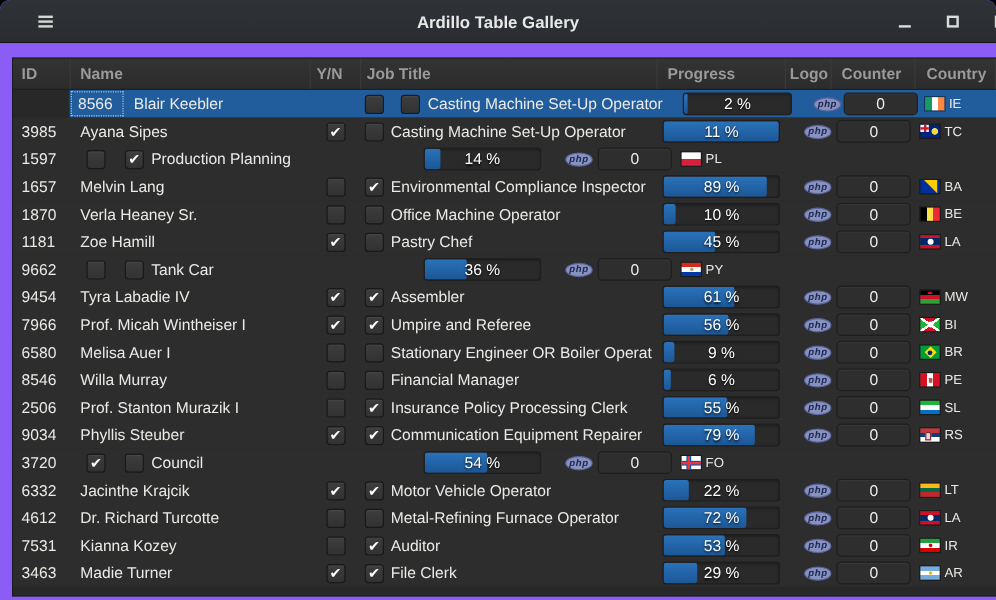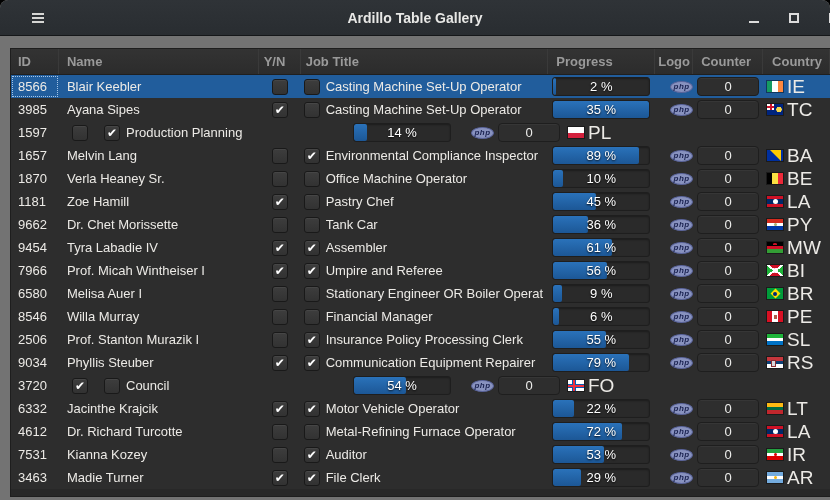--- a/index.html
+++ b/index.html
@@ -1,19 +1,19 @@
 <!DOCTYPE html>
 <html><head>
 <meta charset="utf-8">
 <style>
   html,body{margin:0;padding:0;background:#000;width:830px;height:500px;overflow:hidden;
     font-family:"Liberation Sans","DejaVu Sans",sans-serif;}
   *{box-sizing:border-box;}
 
-  .window{position:relative;width:830px;height:500px;background:#737373;
+  .window{position:relative;width:830px;height:500px;background:#8b5cf6;
     border-radius:8px 8px 0 0;overflow:hidden;}
 
   
   .titlebar{position:absolute;left:0;top:0;width:100%;height:36px;
     background:linear-gradient(#2f3337,#292d31);
     border-bottom:1px solid #151719;border-radius:8px 8px 0 0;}
   .title{position:absolute;left:0;right:0;top:0;height:36px;line-height:36px;
     text-align:center;color:#e8e8e6;font-weight:bold;font-size:14px;}
   .menu-btn{position:absolute;left:28px;top:8px;width:20px;height:20px;cursor:pointer;}
   .hamburger{position:absolute;left:4px;top:9px;width:12px;height:2px;background:#d6d6d4;
@@ -33,21 +33,21 @@
   .hcell{height:100%;line-height:25px;color:#9a9a9a;font-size:13px;font-weight:bold;
     border-right:1px solid #3a3a3a;overflow:hidden;white-space:nowrap;padding-left:8px;cursor:pointer;}
   .tbody{position:relative;}
 
   .c-id{width:48px;}   .c-name{width:200px;} .c-yn{width:42px;}   .c-job{width:248px;}
   .c-prog{width:107px;}.c-logo{width:38px;}  .c-counter{width:70px;}.c-country{width:67px;}
   .hcell.c-id{padding-left:7px;} .hcell.c-yn{padding-left:5px;} .hcell.c-job{padding-left:5px;}
   .hcell.c-logo{padding-left:3px;} .hcell.c-country{padding-left:9px;}
 
   .row{display:flex;height:23px;background:#2d2d2d;color:#eceae6;font-size:13px;}
-  .row.selected{background:#215d9c;}
+  .row.selected{background:#215d9c;margin-left:47px;}
   .cell{height:100%;display:flex;align-items:center;overflow:hidden;white-space:nowrap;}
   .cell.c-id{padding-left:7px;}
   .cell.c-name{padding-left:8px;}
   .cell.c-yn{justify-content:center;}
   .cell.c-job{padding-left:3px;gap:6px;}
   .cell.c-logo{justify-content:flex-end;}
   .cell.c-counter{justify-content:center;}
   .cell.c-country{padding-left:4px;gap:4px;}
   .row.selected .cell.c-id{outline:1px dotted #a6c6e8;outline-offset:-2px;}
 
@@ -73,21 +73,21 @@
     display:flex;align-items:center;justify-content:center;padding-bottom:1px;letter-spacing:.5px;}
 
   
   .spin{display:block;width:62px;height:19px;line-height:18px;text-align:center;
     border-radius:4px;background:#2e2e2e;border:1px solid #1e1e1e;
     box-shadow:inset 0 1px rgba(255,255,255,.04);color:#ededeb;font-size:13px;cursor:pointer;}
 
   
   .flag{flex:none;width:16px;height:11px;position:relative;display:inline-block;
     box-shadow:0 0 0 1px rgba(0,0,0,.4);background:#555;}
-  .ccode{font-size:19px;}
+  .ccode{font-size:11px;}
   .f-ie{background:linear-gradient(90deg,#169b62 0 33.3%,#fff 33.3% 66.6%,#ff883e 66.6%);}
   .f-tc{background-color:#00247d;background-image:
      radial-gradient(circle at 12px 5.5px,#f8d648 2.5px,rgba(0,0,0,0) 3px),
      linear-gradient(#cf142b,#cf142b),linear-gradient(#cf142b,#cf142b),linear-gradient(#fff,#fff);
      background-repeat:no-repeat;
      background-size:16px 11px,2px 6px,7px 2px,7px 6px;
      background-position:0 0,2.5px 0,0 2px,0 0;}
   .f-pl{background:linear-gradient(#fff 0 50%,#d4213d 50%);}
   .f-ba{background:#002f9e;}
   .f-ba::after{content:"";position:absolute;left:3px;top:0;width:0;height:0;
@@ -201,21 +201,21 @@
     <div class="cell c-yn">
       <span class="checkbox">✔</span>
     </div>
     <div class="cell c-job">
       <span class="checkbox"></span>
       <span class="job-text">Casting Machine Set-Up Operator</span>
     </div>
     <div class="cell c-prog">
       <div class="trough">
         <div class="fill" style="width: 100%;"></div>
-        <div class="plabel">35 %</div>
+        <div class="plabel">11 %</div>
       </div>
     </div>
     <div class="cell c-logo">
       <span class="php">php</span>
     </div>
     <div class="cell c-counter">
       <span class="spin">0</span>
     </div>
     <div class="cell c-country">
       <span class="flag f-tc"></span>
@@ -324,21 +324,20 @@
     <div class="cell c-counter">
       <span class="spin">0</span>
     </div>
     <div class="cell c-country">
       <span class="flag f-la"></span>
       <span class="ccode">LA</span>
     </div>
   </div>
         <div class="row">
     <div class="cell c-id">9662</div>
-    <div class="cell c-name">Dr. Chet Morissette</div>
     <div class="cell c-yn">
       <span class="checkbox"></span>
     </div>
     <div class="cell c-job">
       <span class="checkbox"></span>
       <span class="job-text">Tank Car</span>
     </div>
     <div class="cell c-prog">
       <div class="trough">
         <div class="fill" style="width: 36%;"></div>

